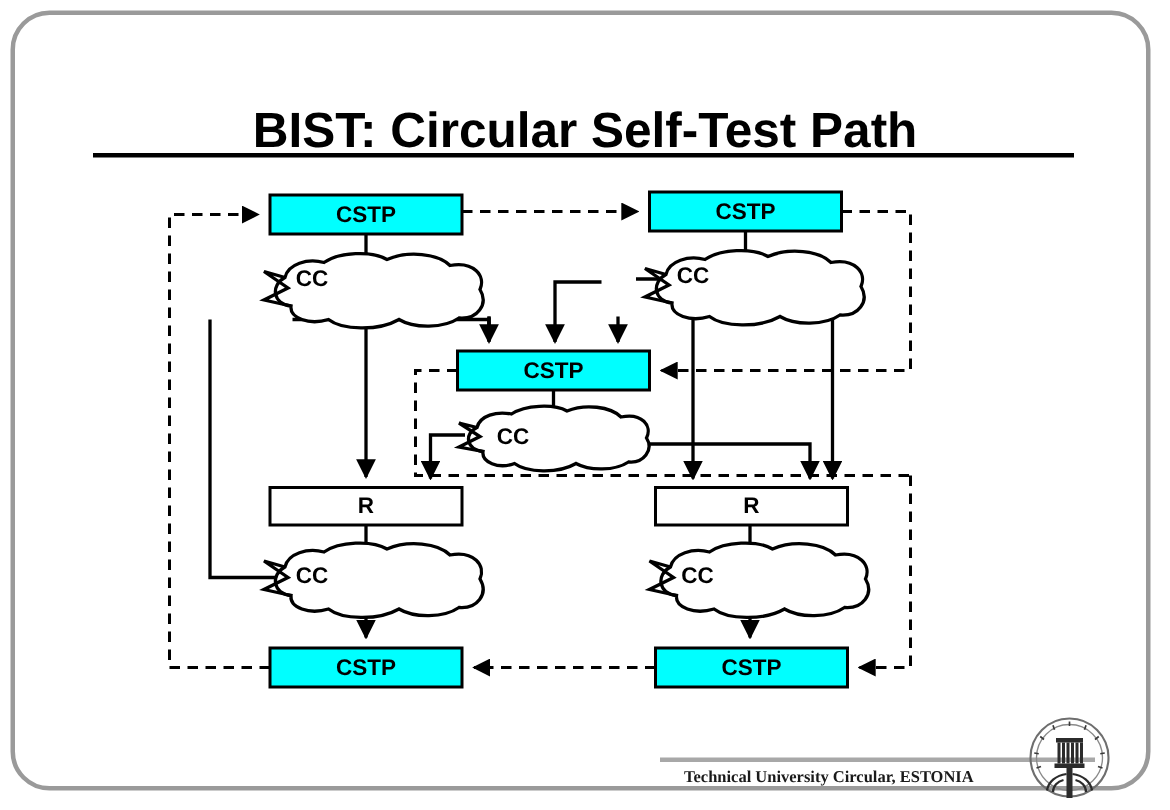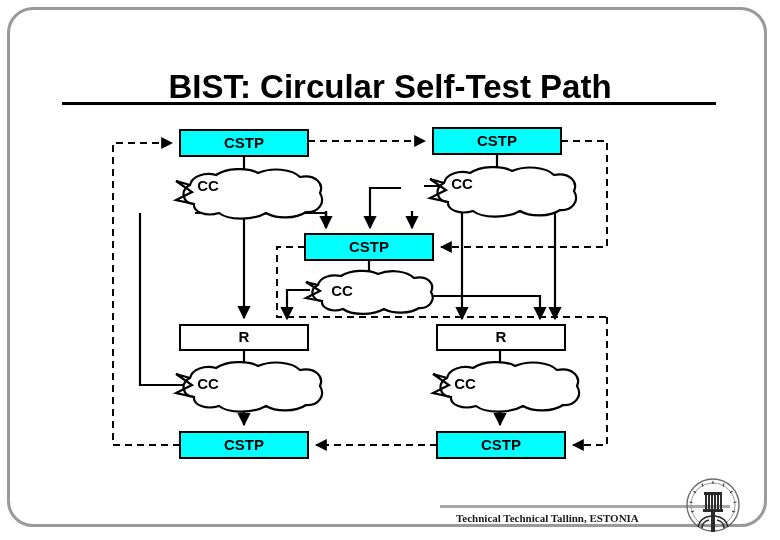--- a/index.html
+++ b/index.html
@@ -291,21 +291,21 @@
       </g>
 
       <g>
         <rect x="437" y="432" width="128" height="26" fill="#00ffff" stroke="#000000" stroke-width="2"></rect>
         <text class="boxlabel" x="501" y="446">CSTP</text>
       </g>
     </g>
   </svg>
 
   <div id="footer-rule"></div>
-  <div id="footer-text">Technical Technical Tallinn, ESTONIA</div>
+  <div id="footer-text">Technical University Circular, ESTONIA</div>
 
   <svg id="logo" viewBox="0 0 62 60" xmlns="http://www.w3.org/2000/svg">
     <circle cx="31" cy="29" r="26" fill="none" stroke="#6e6e6e" stroke-width="1.4"></circle>
     <circle cx="31" cy="29" r="22" fill="none" stroke="#8a8a8a" stroke-width="0.9"></circle>
 
     <g stroke="#3a3a3a" stroke-width="1.1">
       <line x1="31" y1="5" x2="31" y2="8"></line>
       <line x1="20" y1="7.5" x2="21" y2="10.5"></line>
       <line x1="42" y1="7.5" x2="41" y2="10.5"></line>
       <line x1="11.5" y1="15" x2="14" y2="17"></line>

